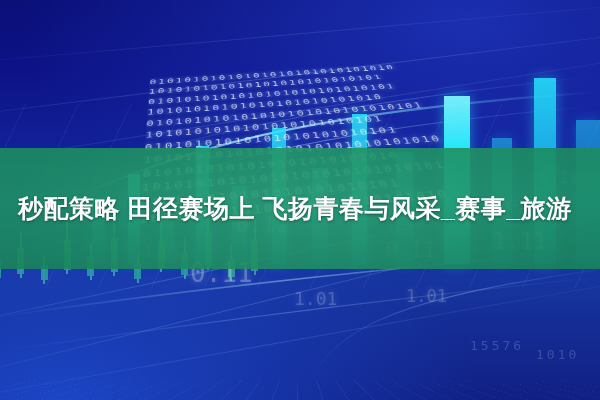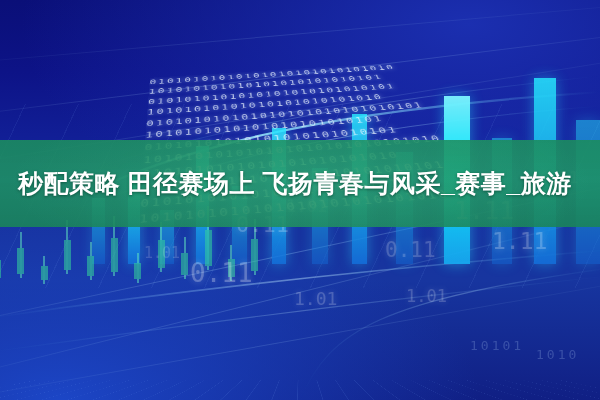--- a/index.html
+++ b/index.html
@@ -282,22 +282,22 @@
       <div class="dec" style="left: 246px; top: 196px; font-size: 17px; opacity: 0.4;">1.01</div>
       <div class="dec" style="left: 254px; top: 288px; font-size: 18px; opacity: 0.42;">1.01</div>
       <div class="dec" style="left: 366px; top: 286px; font-size: 17px; opacity: 0.4;">1.01</div>
       <div class="dec" style="left: 414px; top: 196px; font-size: 25px; opacity: 0.45;">1.11</div>
       <div class="dec" style="left: 452px; top: 228px; font-size: 23px; opacity: 0.48;">1.11</div>
       <div class="dec" style="left: 345px; top: 238px; font-size: 21px; opacity: 0.4;">0.11</div>
       <div class="dec" style="left: 104px; top: 244px; font-size: 15px; opacity: 0.33;">1.01</div>
       <div class="dec" style="left: 500px; top: 168px; font-size: 16px; opacity: 0.3;">0.11</div>
     </div>
 
-  <div class="band" style="top: 140px; height: 87px;">
+  <div class="band" style="top: 148px; height: 121px;">
     <div class="glow"></div>
     <div class="title">
       <span class="t-line l1">秒配策略 田径赛场上 飞扬青春与风采_赛事_旅游</span>
     </div>
   </div>
 
-<div class="bglyph" style="left: 470px; top: 338px;">10101</div>
+<div class="bglyph" style="left: 470px; top: 338px;">15576</div>
     <div class="bglyph" style="left: 536px; top: 336px; margin-top: 11px;">1010</div>
   </div>
 
 </body></html>

